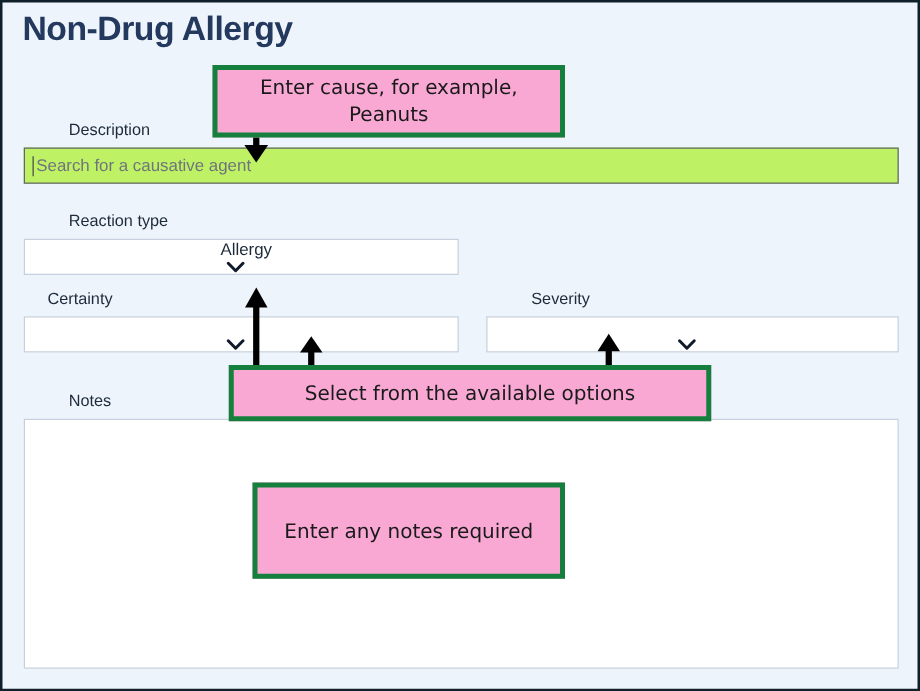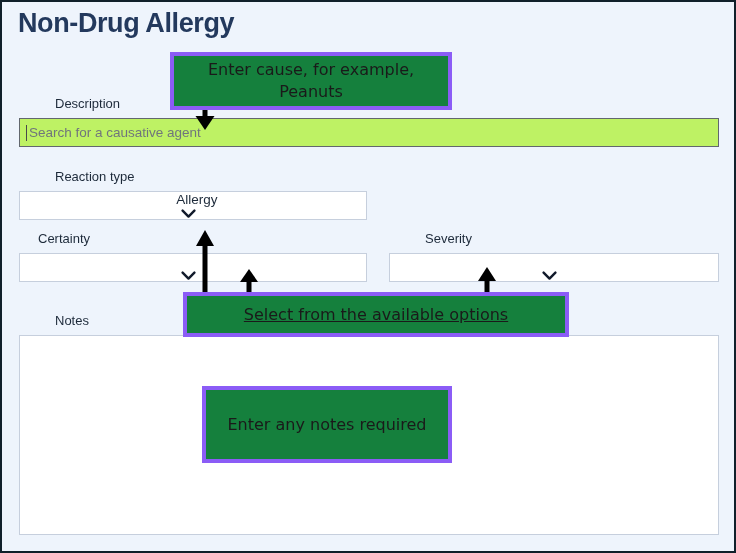--- a/index.html
+++ b/index.html
@@ -106,34 +106,34 @@
     height: 200px;
     box-sizing: border-box;
     background: #ffffff;
     border: 1px solid #c6cfdd;
   }
 
   
   .callout {
     position: absolute;
     box-sizing: border-box;
-    background: #15803d;
-    border: 4px solid #8b5cf6;
+    background: #f9a8d4;
+    border: 4px solid #15803d;
     display: flex;
     align-items: center;
     justify-content: center;
     text-align: center;
     font-family: "DejaVu Sans", sans-serif;
     font-size: 16px;
     color: #1a1a1a;
     line-height: 1.35;
     z-index: 5;
   }
   .callout-cause  { left: 168px; top: 50px;  width: 282px; height: 58px; padding: 0 8px; }
-  .callout-select { left: 181px; top: 290px; width: 386px; height: 45px; text-decoration: underline; }
+  .callout-select { left: 181px; top: 290px; width: 386px; height: 45px; }
   .callout-notes  { left: 200px; top: 384px; width: 250px; height: 77px; }
 
   
   .arrow {
     position: absolute;
     z-index: 4;
   }
   .arrow svg { display: block; overflow: visible; }
 </style>
 </head>

